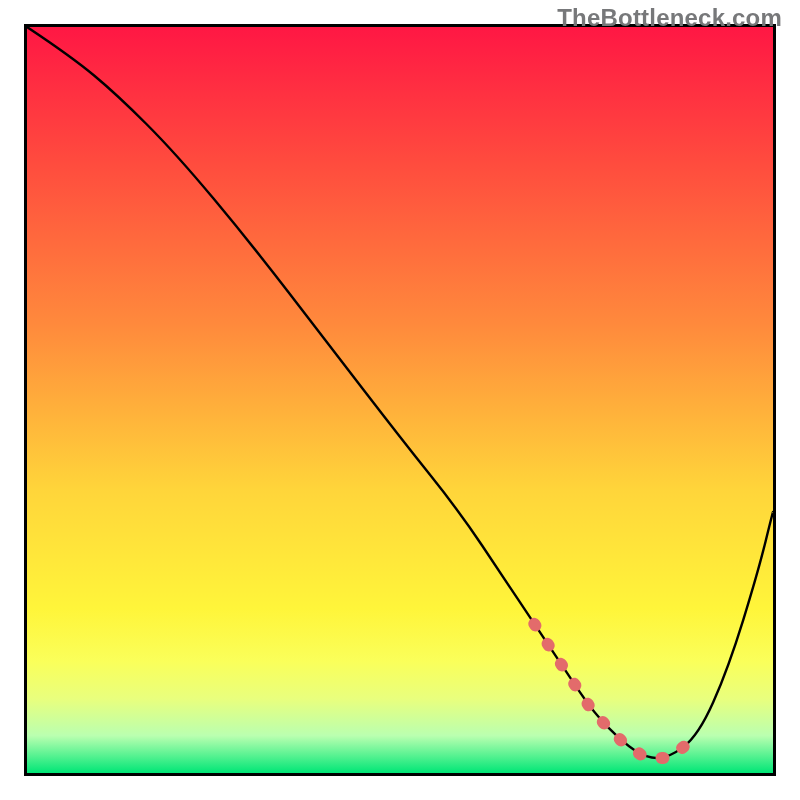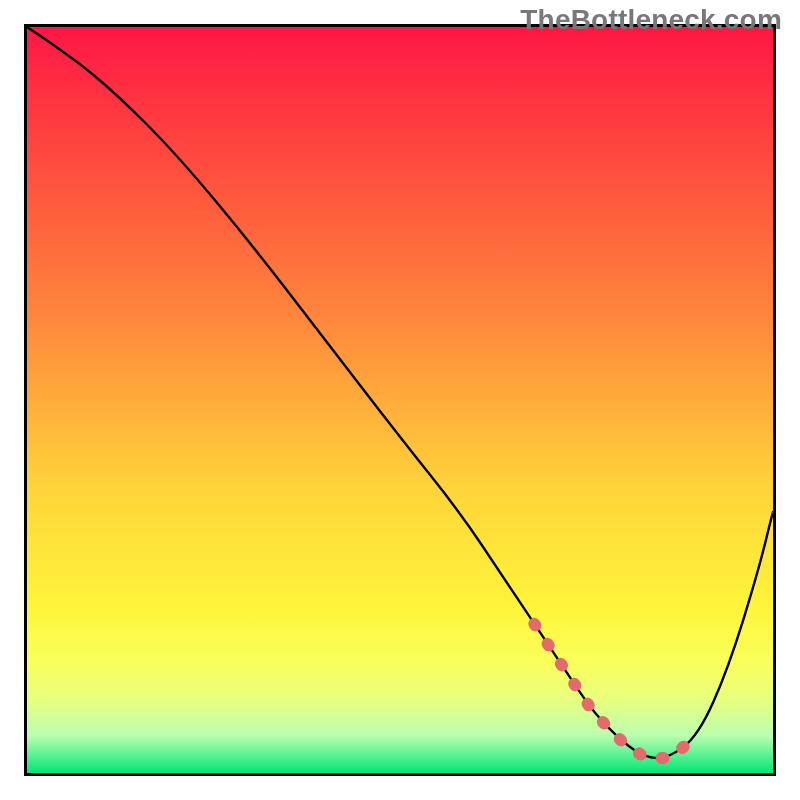--- a/index.html
+++ b/index.html
@@ -12,21 +12,21 @@
   }
   .container {
     position: relative;
     width: 800px;
     height: 800px;
   }
   .watermark {
     position: absolute;
     top: 4px;
     right: 18px;
-    font-size: 28px;
+    font-size: 24px;
     font-weight: 600;
     color: #77787a;
     letter-spacing: 0.2px;
     z-index: 10;
     text-align: center;
   }
   .plot-wrap {
     position: absolute;
     left: 24px;
     top: 24px;

